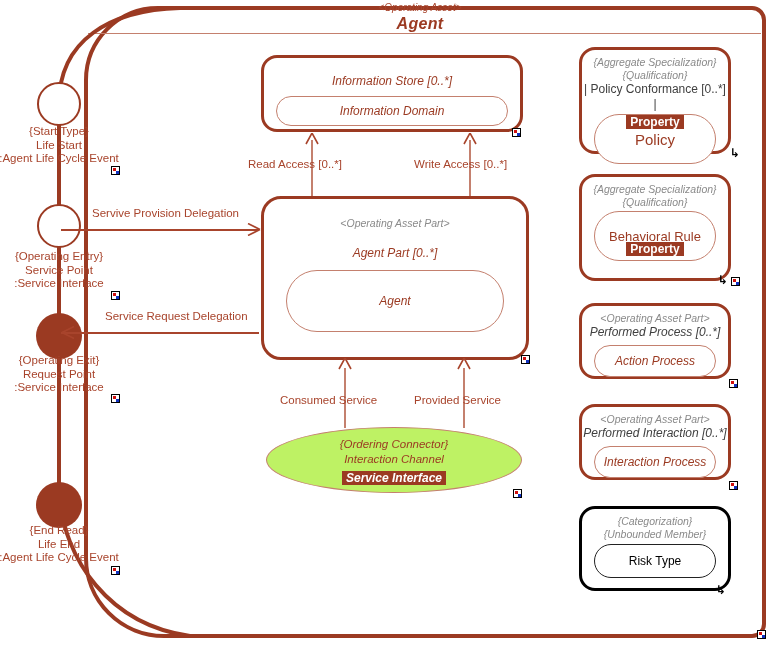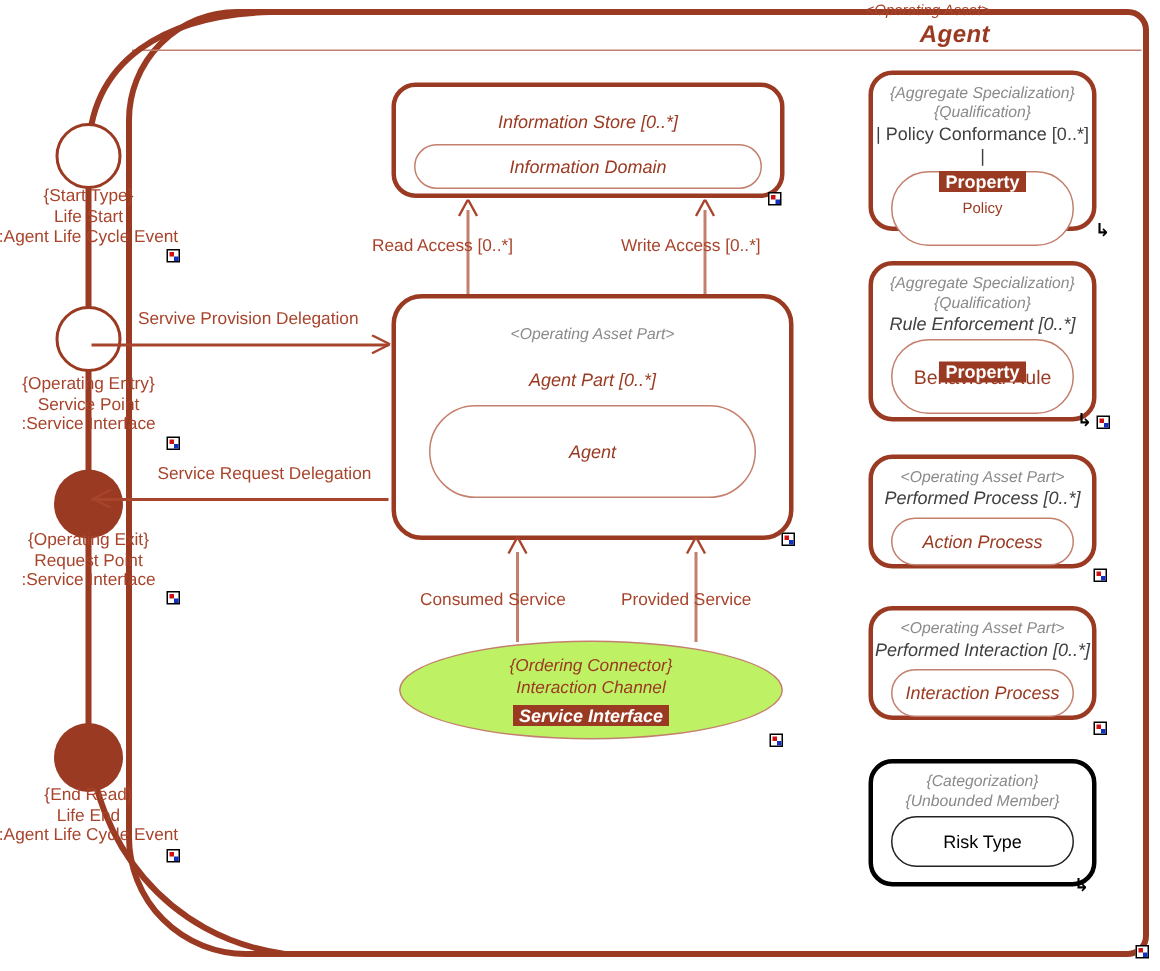--- a/index.html
+++ b/index.html
@@ -1,19 +1,19 @@
 <!DOCTYPE html>
 <html><head>
 <meta charset="utf-8">
 <style>
   html,body{margin:0;padding:0;background:#ffffff;}
   body{width:773px;height:647px;position:relative;overflow:hidden;
        font-family:"Liberation Sans","DejaVu Sans",sans-serif;}
   .abs{position:absolute;}
-  .ctr{text-align:right;}
+  .ctr{text-align:center;}
 
   
   
 
   
   #outer-frame{
     left:84px; top:6px; width:682px; height:632px;
     border:4px solid #9b3a22;
     border-radius:74px 14px 14px 80px;
     box-sizing:border-box;
@@ -229,33 +229,32 @@
     <i class="b"></i>
   </span>
 
 <div class="abs rbox" style="left:579px;top:47px;width:152px;height:107px;">
   <div class="panel-head" style="margin-top:6px;">
     <div class="stereo">{Aggregate Specialization}</div>
     <div class="stereo">{Qualification}</div>
     <div class="panel-name">| Policy Conformance [0..*] |</div>
   </div>
   <div class="rbox-thin" style="margin:2px 12px 0 12px;height:50px;border-radius:26px;position:relative;">
-    <span class="inner-label" style="font-style:normal;font-size:10px;">Policy</span>
+    <span class="inner-label" style="font-style:normal;font-size:15px;">Policy</span>
   </div>
   <div style="position:absolute;left:0;top:62px;width:100%;text-align:center;">
     <span class="hl-chip">Property</span>
   </div>
 </div>
 <span class="hook" style="left:730px;top:148px;">↳</span>
 
 <div class="abs rbox" style="left:579px;top:174px;width:152px;height:107px;">
   <div class="panel-head" style="margin-top:6px;">
     <div class="stereo">{Aggregate Specialization}</div>
     <div class="stereo">{Qualification}</div>
-    <div class="panel-name ital">Rule Enforcement [0..*]</div>
   </div>
   <div class="rbox-thin" style="margin:2px 12px 0 12px;height:50px;border-radius:26px;">
     <span class="inner-label" style="font-style:normal;font-size:13px;">Behavioral Rule</span>
   </div>
   <div style="position:absolute;left:0;top:62px;width:100%;text-align:center;">
     <span class="hl-chip">Property</span>
   </div>
 </div>
 <span class="hook" style="left:718px;top:275px;">↳</span>
 <span class="mini-sq" style="left:731px;top:277px;">

